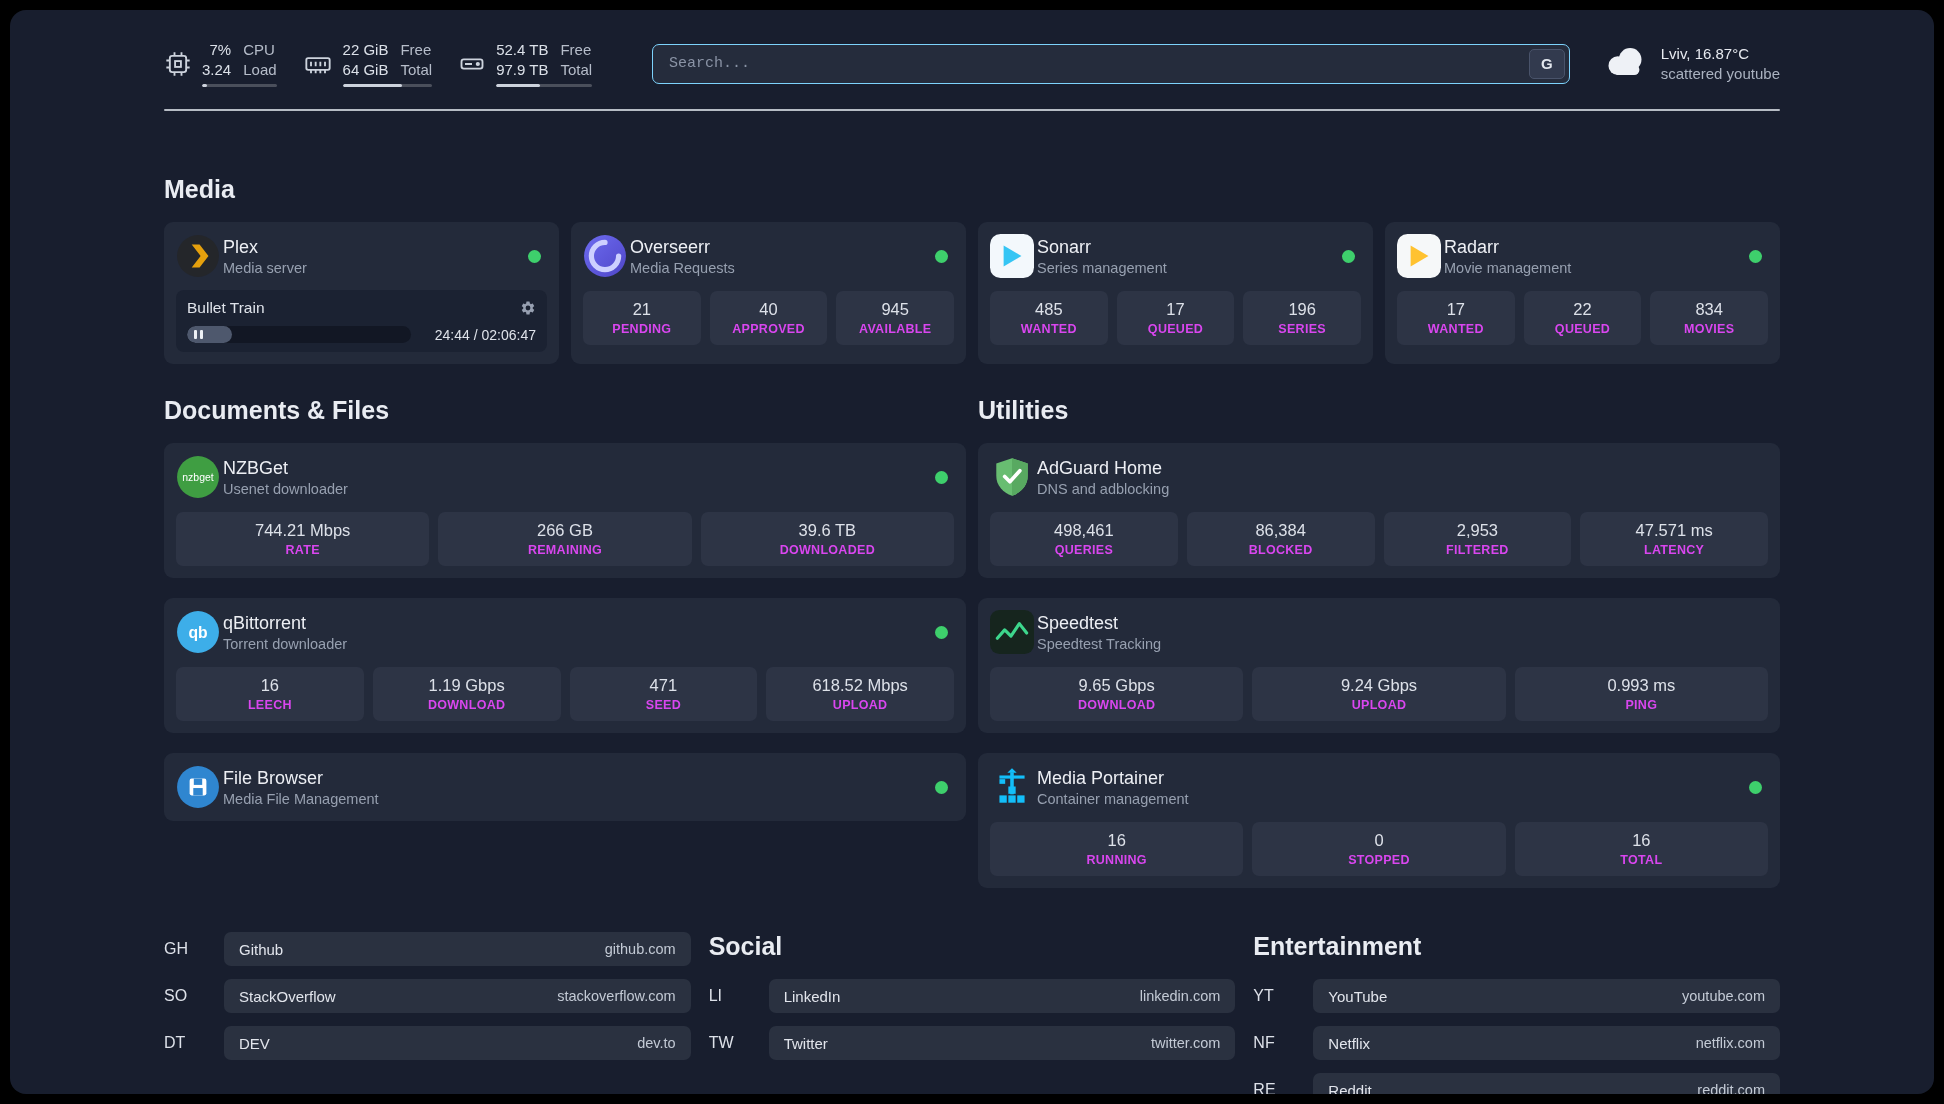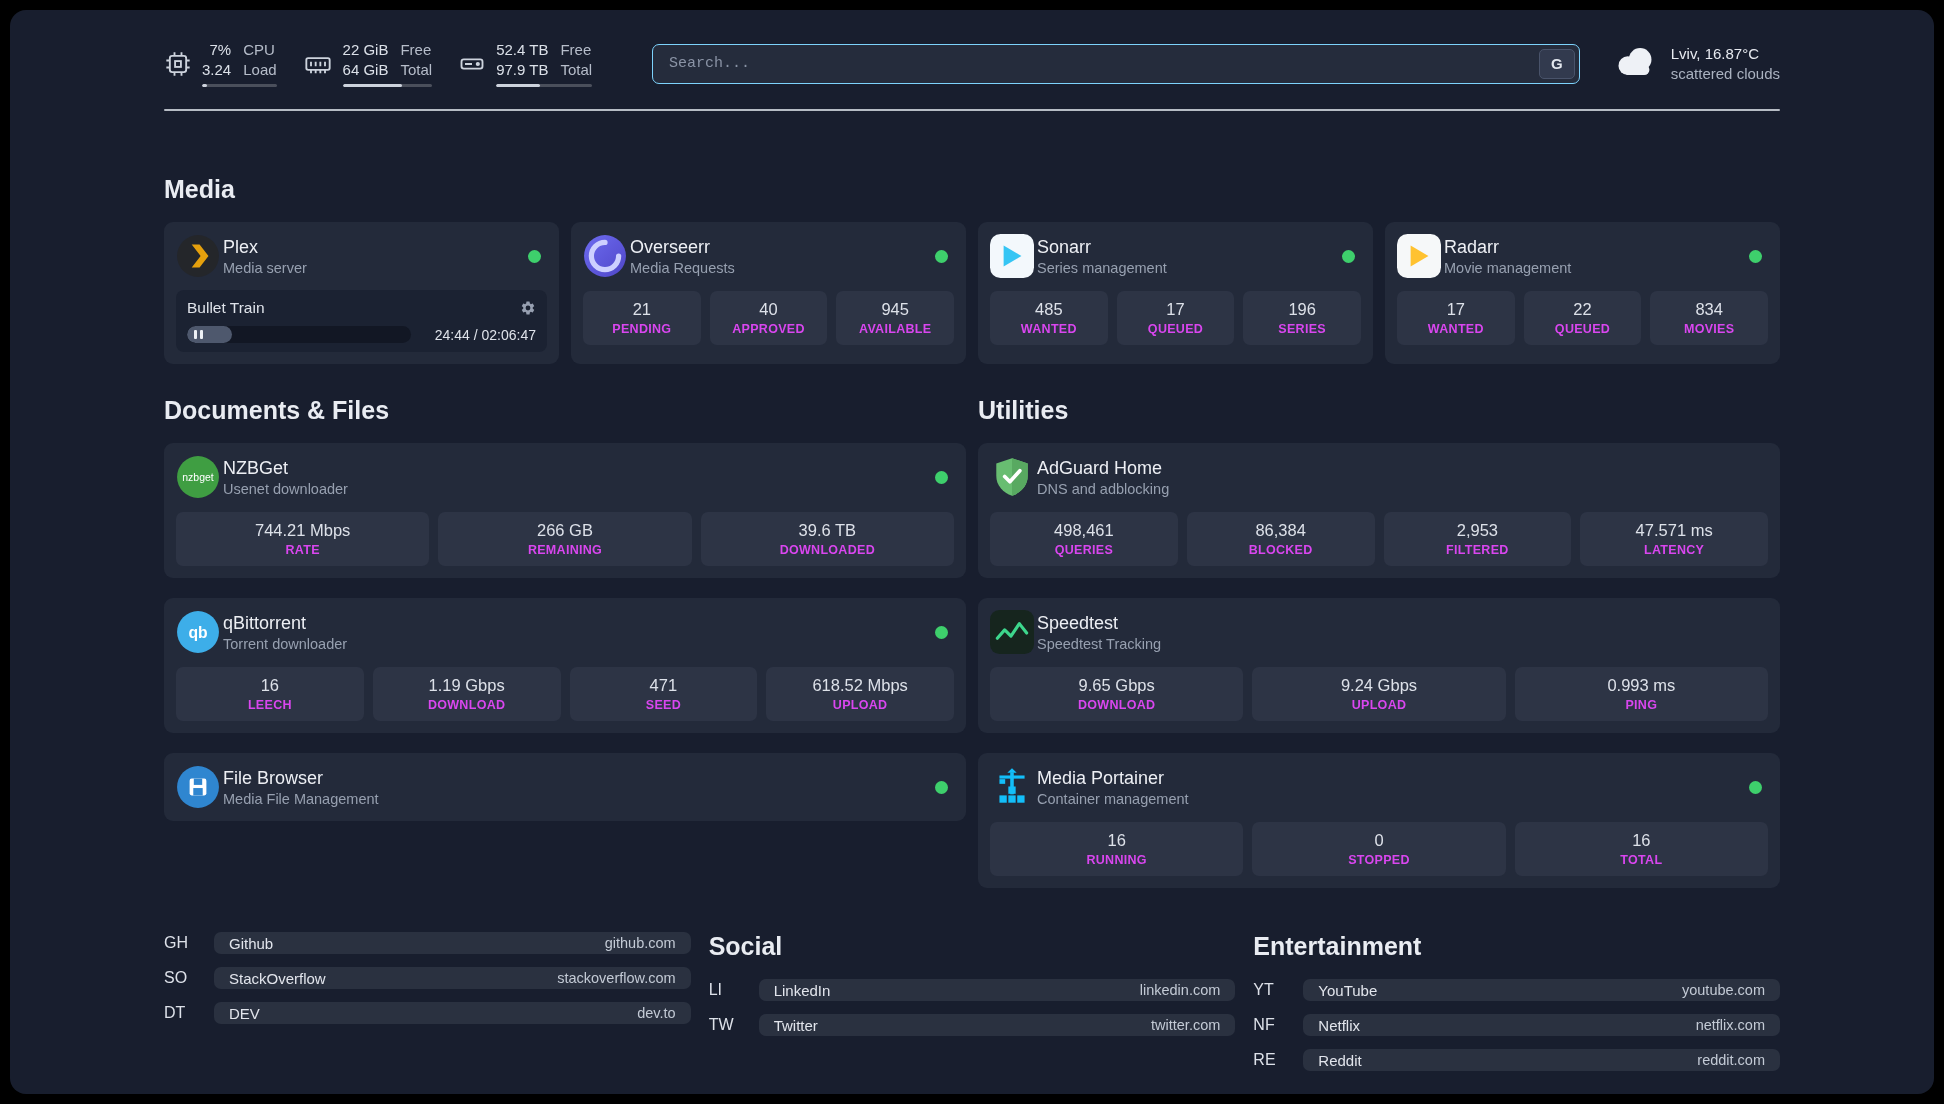--- a/index.html
+++ b/index.html
@@ -64,24 +64,24 @@
   .player-row { display: flex; align-items: center; gap: 24px; margin-top: 9px; }
   .ptrack { flex: 1; height: 17px; background: #121724; border-radius: 9px; overflow: hidden; cursor: pointer; }
   .pfill { height: 100%; background: #4e586d; border-radius: 9px; display: flex; align-items: center; padding-left: 7px; min-width: 34px; }
   .pause { display: flex; gap: 3px; cursor: pointer; }
   .pause i { width: 3px; height: 9px; background: #eef1f6; border-radius: 1px; }
   .ptime { font-size: 14px; color: #dfe3ea; white-space: nowrap; }
 
   
   .bm-section { margin-top: 44px; padding-bottom: 30px; display: grid; grid-template-columns: 1fr 1fr 1fr; gap: 18px; align-items: start; }
   .bm-list { display: flex; flex-direction: column; gap: 13px; }
-  .bm-row { display: flex; align-items: center; }
+  .bm-row { display: flex; align-items: center; gap: 10px; }
   .bm-abbr { width: 50px; font-size: 16px; color: #dde1e9; flex: 0 0 auto; }
   .bm-pill { flex: 1; display: flex; justify-content: space-between; align-items: center; background: #2a3140;
-             border-radius: 7px; height: 22px; padding: 0 15px; cursor: pointer; text-decoration: none; }
+             border-radius: 7px; height: 34px; padding: 0 15px; cursor: pointer; text-decoration: none; }
   .bm-name { font-size: 15px; color: #e2e5ec; }
   .bm-url { font-size: 14.5px; color: #c3cad5; }
 </style>
 </head>
 <body>
 
 <div class="frame">
 <div class="page">
 <div class="container">
 
@@ -169,21 +169,21 @@
     <div class="weather">
       <span>
         <svg width="44" height="33" viewBox="0 0 42 32" fill="#eef1f6">
           <circle cx="13" cy="20" r="9"></circle>
                 <circle cx="25" cy="14" r="11"></circle>
                 <rect x="9" y="19" width="25" height="10" rx="5"></rect>
         </svg>
       </span>
       <div class="weather-text">
         <div class="weather-loc">Lviv, 16.87°C</div>
-        <div class="weather-cond">scattered clouds</div>
+        <div class="weather-cond">scattered youtube</div>
       </div>
     </div>
   </div>
 
   <div class="divider"></div>
 
   <div class="media-section">
     <h2 class="section-title">Media</h2>
     <div class="media-grid">
 

